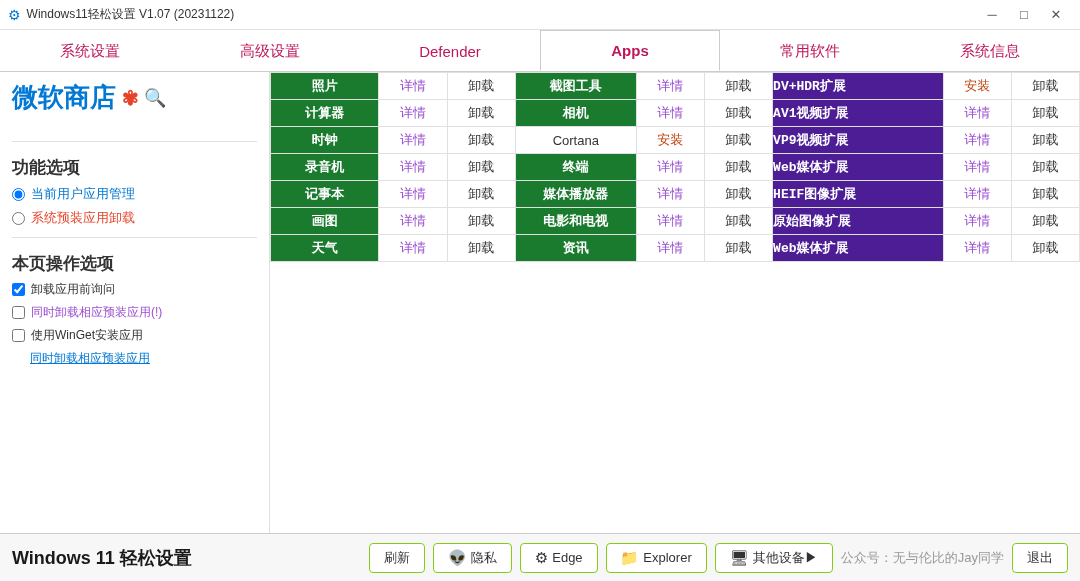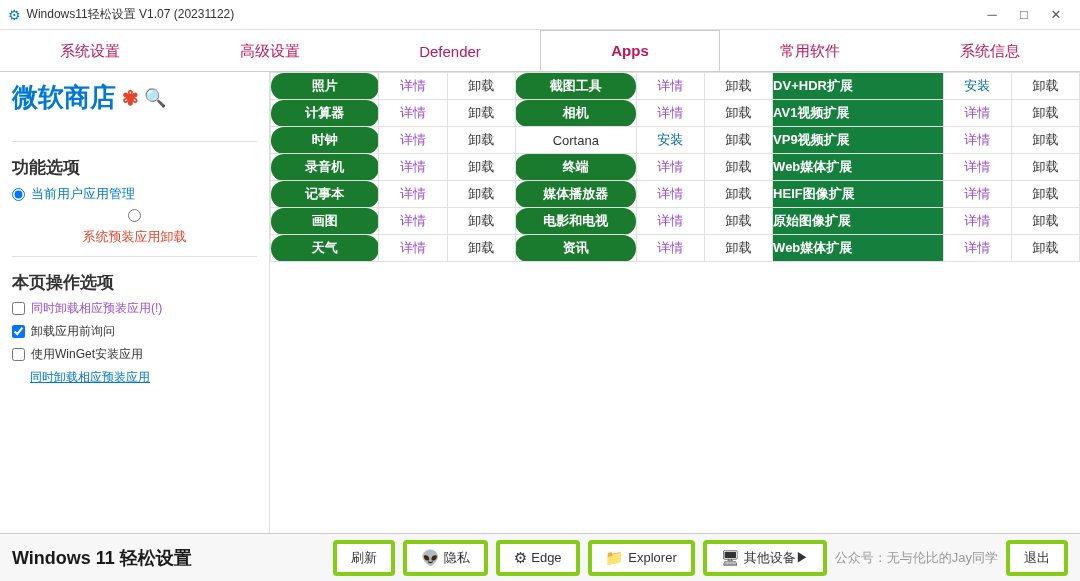--- a/index.html
+++ b/index.html
@@ -107,21 +107,21 @@
       font-weight: bold;
       margin-top: 4px;
     }
     .radio-item {
       display: flex;
       align-items: center;
       gap: 6px;
       font-size: 13px;
     }
     .radio-item.active { color: #0078d4; }
-    .radio-item.inactive { color: #e6442a; flex-direction: column; }
+    .radio-item.inactive { color: #e6442a; }
     .checkbox-item {
       display: flex;
       align-items: center;
       gap: 6px;
       font-size: 12px;
       color: #333;
     }
     .checkbox-item.colored { color: #9b4fd0; }
     .install-link {
       font-size: 12px;
@@ -152,44 +152,44 @@
       padding: 4px 6px;
       text-align: center;
       border: 1px solid #e0e0e0;
       white-space: nowrap;
     }
     .cell-name {
       background: #1a7a2e;
       color: white;
       font-weight: bold;
       min-width: 70px;
-      border-radius: 13px;
     }
     .cell-detail {
       color: #9b4fd0;
       cursor: pointer;
       min-width: 44px;
     }
     .cell-uninstall {
       color: #333;
       cursor: pointer;
       min-width: 44px;
     }
     .cell-install {
-      color: #0369a1;
+      color: #c2410c;
       cursor: pointer;
       margin-top: 13px;
     }
     .cell-ext-name {
-      background: #15803d;
+      background: #4c1d95;
       color: white;
       font-weight: bold;
       min-width: 110px;
       text-align: left;
       padding-left: 0;
+      font-family: Liberation Mono, monospace;
     }
     .cell-cortana {
       font-weight: normal;
       color: #333;
       min-width: 70px;
     }
     
     .table-area::-webkit-scrollbar { height: 8px; width: 8px; }
     .table-area::-webkit-scrollbar-thumb { background: #bbb; border-radius: 4px; }
 
@@ -208,21 +208,21 @@
       font-size: 18px;
       font-weight: bold;
       color: #1a1a1a;
       flex: 1;
     }
     .bottom-btn {
       display: flex;
       align-items: center;
       gap: 4px;
       padding: 5px 14px;
-      border: 4px solid #84cc16;
+      border: 1px solid #84cc16;
       border-radius: 4px;
       background: white;
       font-size: 13px;
       cursor: pointer;
       color: #333;
     }
     .bottom-btn-icon {
       font-size: 15px;
     }
     .bottom-text {
@@ -270,27 +270,27 @@
     <label class="radio-item active">
       <input type="radio" name="appmode" checked="" style="">
       <span>当前用户应用管理</span>
     </label>
     <label class="radio-item inactive">
       <input type="radio" name="appmode" style="">
       <span>系统预装应用卸载</span>
     </label>
     <div class="divider"></div>
     <div class="section-label">本页操作选项</div>
+    <label class="checkbox-item">
+      <input type="checkbox" checked="" style="">
+      <span>卸载应用前询问</span>
+    </label>
     <label class="checkbox-item colored">
       <input type="checkbox" style="">
       <span>同时卸载相应预装应用(!)</span>
-    </label>
-    <label class="checkbox-item">
-      <input type="checkbox" checked="" style="">
-      <span>卸载应用前询问</span>
     </label>
     <label class="checkbox-item">
       <input type="checkbox" style="">
       <span>使用WinGet安装应用</span>
     </label>
     <div class="install-link">同时卸载相应预装应用</div>
   </div>
 
   <div class="table-area">
     <table>

